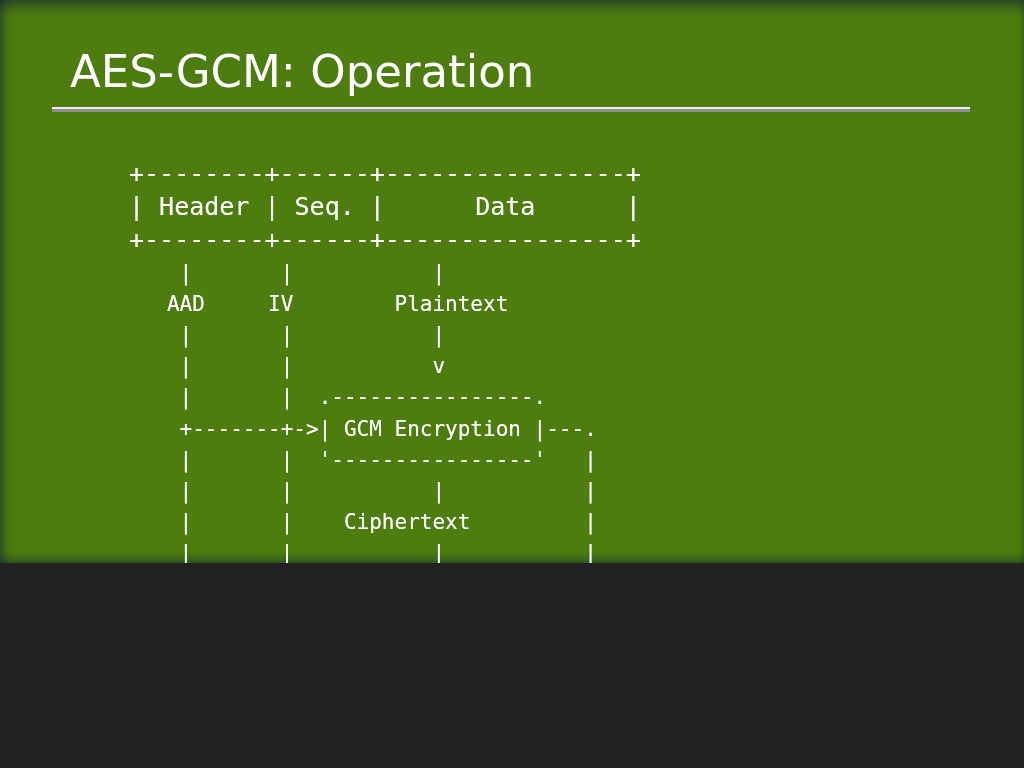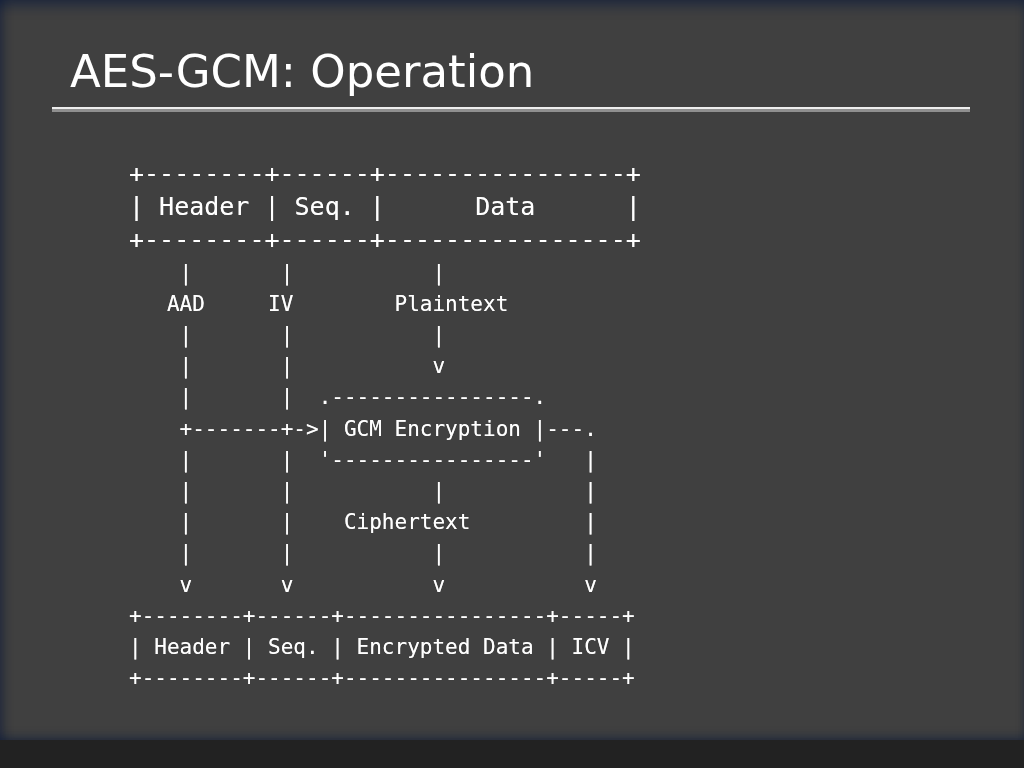--- a/index.html
+++ b/index.html
@@ -3,23 +3,23 @@
 <meta charset="utf-8">
 <style>
   html, body {
     margin: 0;
     padding: 0;
     background: #222;
   }
   .slide {
     position: relative;
     width: 1024px;
-    height: 740px;
+    height: 563px;
     overflow: hidden;
-    background: #404040;
+    background: #4d7c0f;
     box-shadow:
       inset 0 14px 12px -8px rgba(8, 24, 58, 0.55),
       inset 12px 0 10px -8px rgba(8, 24, 58, 0.45),
       inset 0 -10px 9px -6px rgba(8, 24, 58, 0.45),
       inset -7px 0 7px -6px rgba(8, 24, 58, 0.28);
     font-family: "DejaVu Sans", sans-serif;
   }
   .title {
     position: absolute;
     left: 70px;

